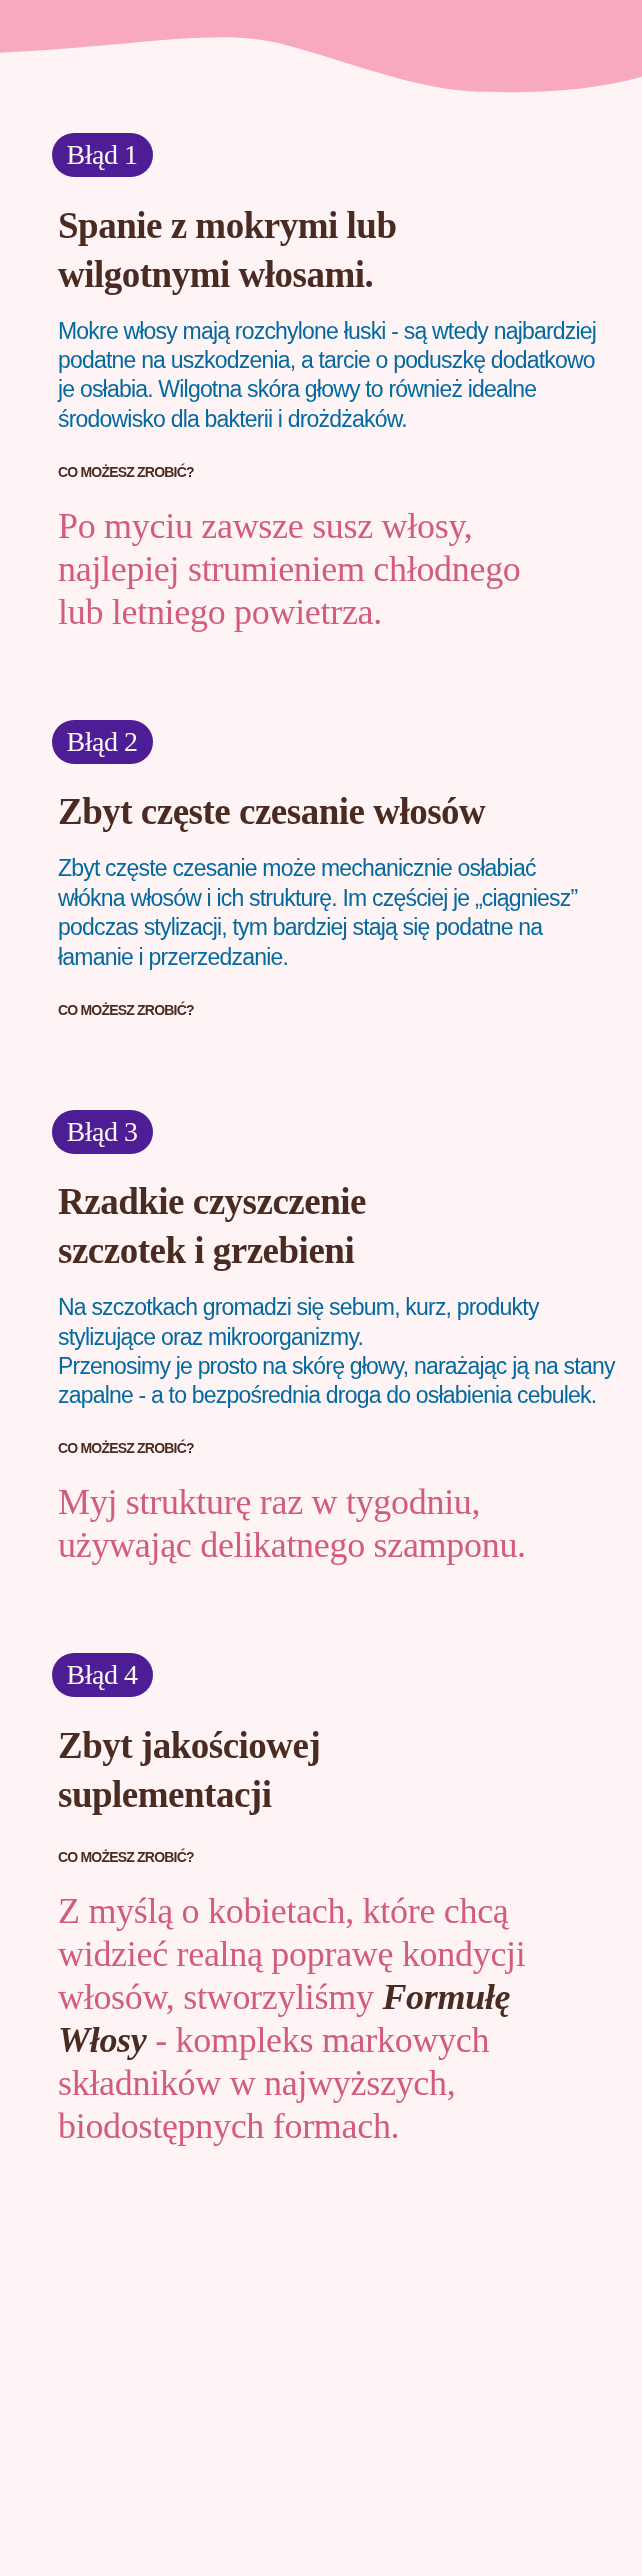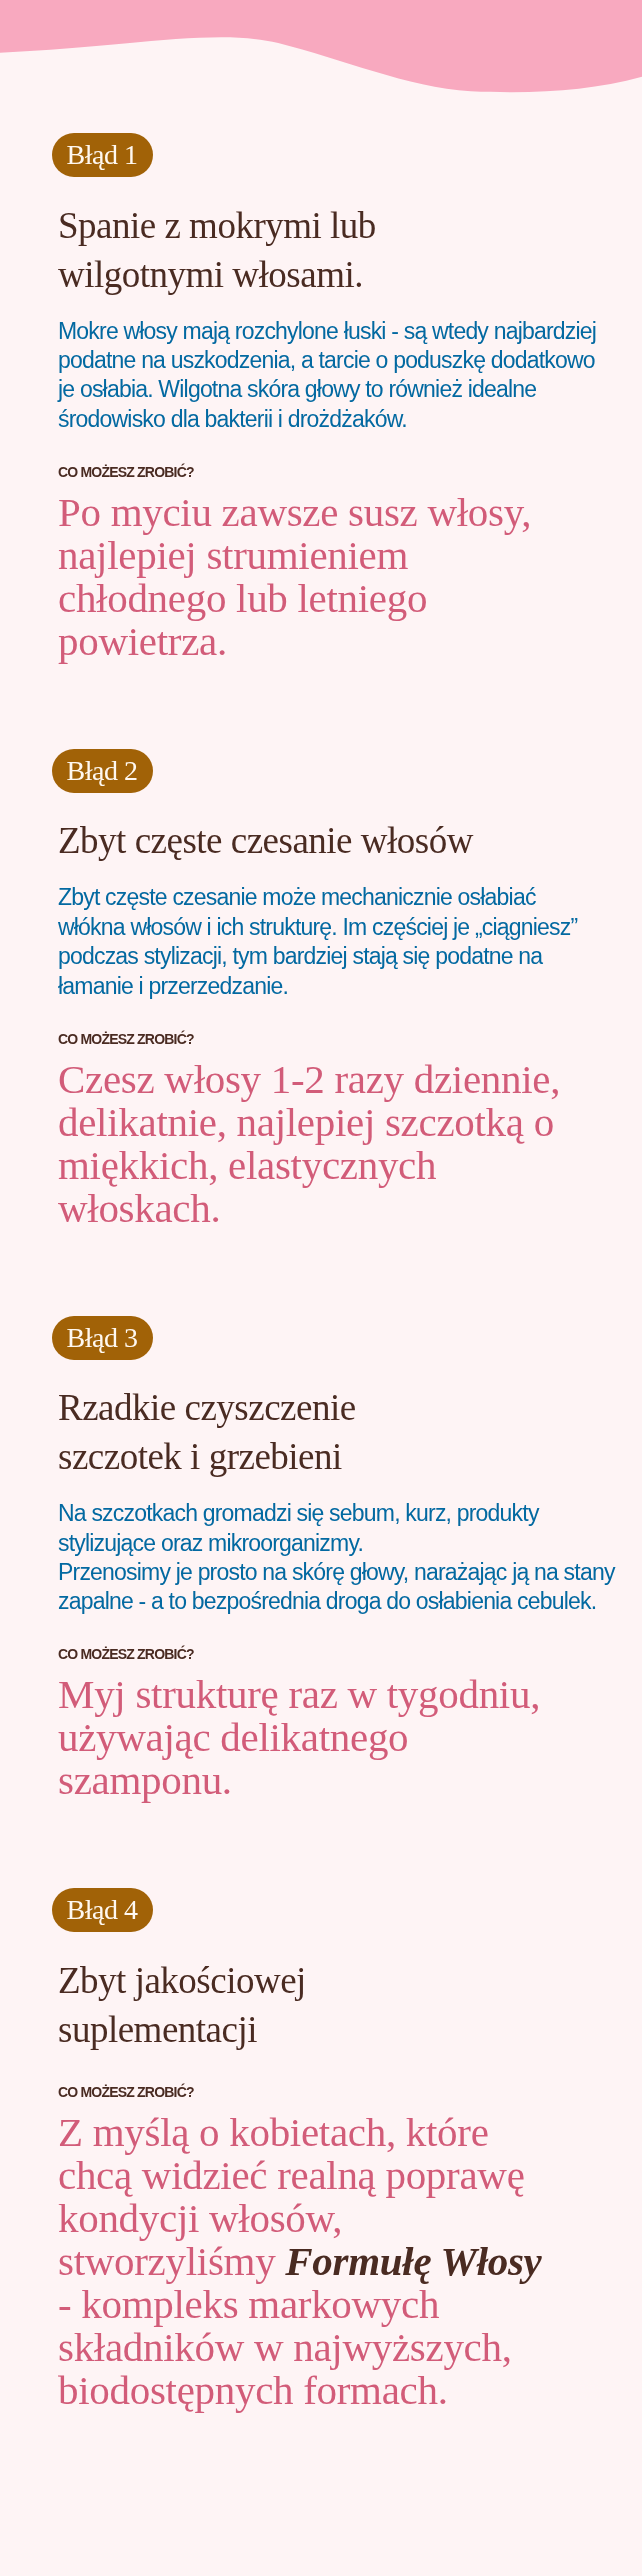--- a/index.html
+++ b/index.html
@@ -19,36 +19,36 @@
     }
     .content {
       position: relative;
       padding-top: 133px;
       padding-left: 58px;
       padding-right: 32px;
     }
     .section { position: relative; }
     .badge {
       display: inline-block;
-      background: #a16207;
+      background: #4c1d95;
       color: #FFF8F0;
       font-family: "Liberation Serif", serif;
       font-size: 28px;
       line-height: 44px;
       height: 44px;
       padding: 0 15px;
       border-radius: 22px;
       margin-left: -6.4px;
       letter-spacing: -0.5px;
     }
     .heading {
       font-family: "Liberation Serif", serif;
       font-size: 37px;
       line-height: 49px;
-      font-weight: normal;
+      font-weight: bold;
       color: #4A2B22;
       margin-top: 23.6px;
       letter-spacing: -0.5px;
     }
     .body {
       font-family: "Liberation Sans", sans-serif;
       font-size: 23px;
       line-height: 29.4px;
       color: #0369a1;
       margin-top: 18px;
@@ -59,24 +59,24 @@
       font-family: "Liberation Sans", sans-serif;
       font-size: 14px;
       font-weight: bold;
       color: #4A2B22;
       margin-top: 24.6px;
       letter-spacing: -0.8px;
       line-height: 27px;
     }
     .answer {
       font-family: "Liberation Serif", serif;
-      font-size: 41px;
+      font-size: 36px;
       line-height: 43px;
       color: #D25C79;
-      margin-top: 5px;
+      margin-top: 19px;
       letter-spacing: -0.3px;
     }
     .answer .brand {
       font-style: italic;
       font-weight: bold;
       color: #4A2B22;
     }
     .gap { height: 86px; }
   </style>
 </head>
@@ -101,21 +101,20 @@
 
   <div class="gap"></div>
 
   <section class="section">
     <div class="badge">Błąd 2</div>
     <h2 class="heading">
       <span>Zbyt częste czesanie włosów</span>
     </h2>
     <p class="body" style="width:535px">Zbyt częste czesanie może mechanicznie osłabiać włókna włosów i ich strukturę. Im częściej je „ciągniesz” podczas stylizacji, tym bardziej stają się podatne na łamanie i przerzedzanie.</p>
     <div class="label">CO MOŻESZ ZROBIĆ?</div>
-    <p class="answer" style="width:514px">Czesz włosy 1-2 razy dziennie, delikatnie, najlepiej szczotką o miękkich, elastycznych włoskach.</p>
   </section>
 
   <div class="gap"></div>
 
   <section class="section">
     <div class="badge">Błąd 3</div>
     <h2 class="heading">
       <span>Rzadkie czyszczenie</span><br>
       <span>szczotek i grzebieni</span>
     </h2>

